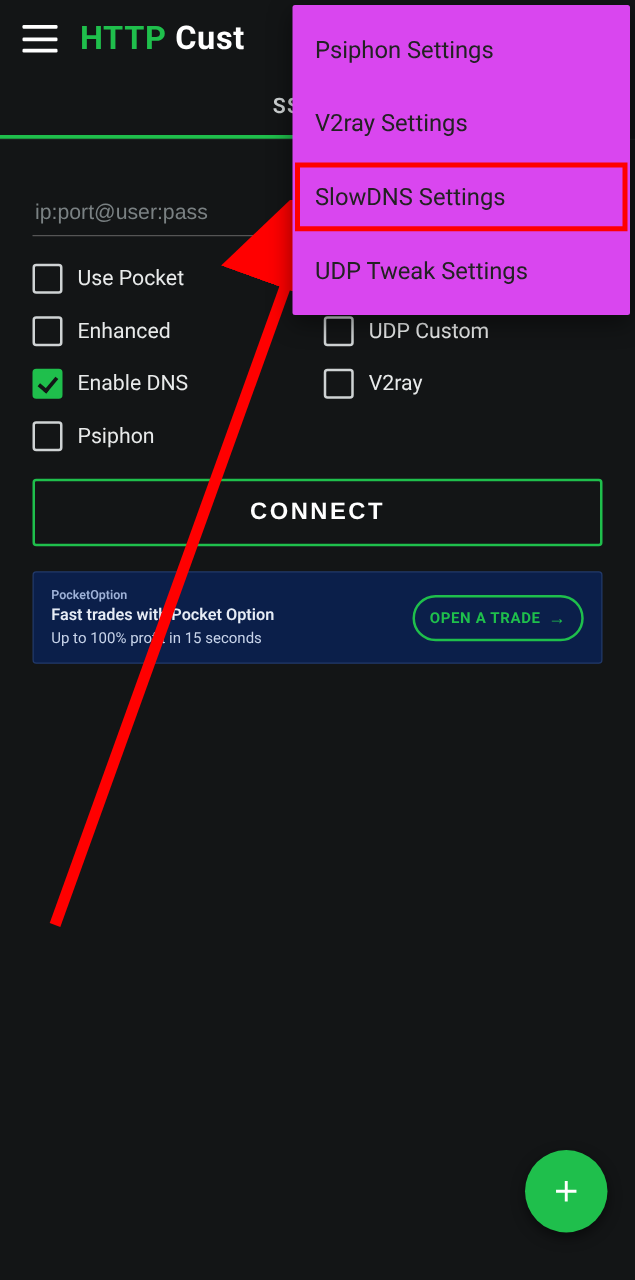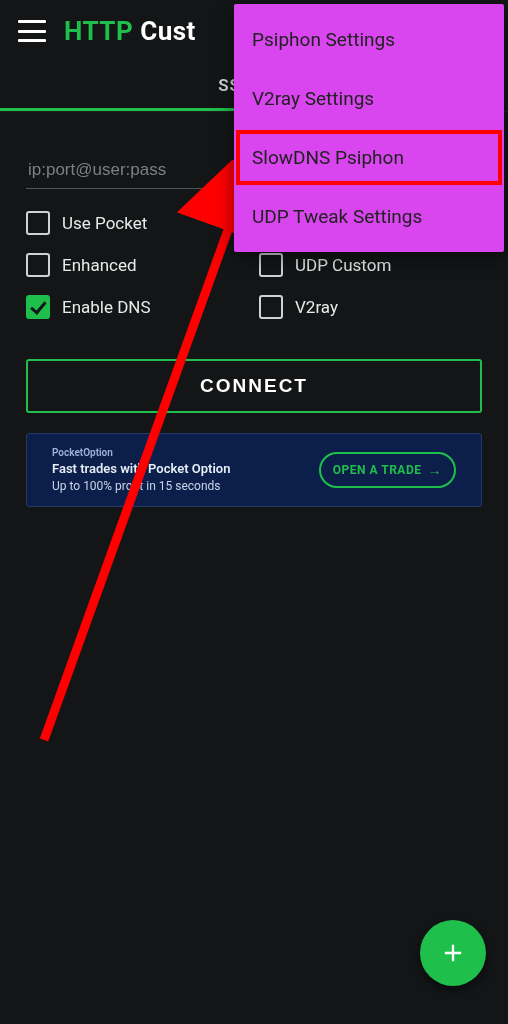--- a/index.html
+++ b/index.html
@@ -64,21 +64,21 @@
 
   .connect-btn {
     width:100%; height:54px; border:2px solid #1fbf4c; background:transparent;
     color:#fff; font-size:19px; font-weight:700; letter-spacing:2px;
     border-radius:3px; cursor:pointer; margin-bottom:20px;
   }
 
   .ad-banner {
     width:100%; height:74px; background:#0b1f4a; border:1px solid #223a6b;
     border-radius:3px; display:flex; align-items:center; justify-content:space-between;
-    padding:10px 25px; color:#e6ecf5; position:relative;
+    padding:10px 14px; color:#e6ecf5; position:relative;
   }
   .ad-left { display:flex; flex-direction:column; gap:3px; }
   .ad-brand { font-size:10px; color:#9fb2d8; font-weight:600; }
   .ad-line1 { font-size:13px; font-weight:600; }
   .ad-line2 { font-size:12px; color:#c8d4ea; }
   .ad-cta {
     border:2px solid #1fbf4c; color:#1fbf4c; border-radius:20px;
     padding:8px 12px; font-size:12px; font-weight:700; letter-spacing:0.5px;
     display:flex; align-items:center; gap:6px; cursor:pointer;text-align:right;
   }
@@ -160,20 +160,24 @@
 
     <div class="check-item">
       <span class="check-box checked"></span>
       <span class="check-label">Enable DNS</span>
     </div>
     <div class="check-item">
       <span class="check-box"></span>
       <span class="check-label">V2ray</span>
     </div>
 
+    <div class="check-item">
+      <span class="check-box"></span>
+      <span class="check-label">Psiphon</span>
+    </div>
     <div></div>
   </div>
 
   <button class="connect-btn">
     <span>CONNECT</span>
   </button>
 
   <div class="ad-banner">
     <div class="ad-left">
       <span class="ad-brand">PocketOption</span>
@@ -195,21 +199,21 @@
 </div>
 
 <div class="menu">
   <div class="menu-item">
     <span>Psiphon Settings</span>
   </div>
   <div class="menu-item">
     <span>V2ray Settings</span>
   </div>
   <div class="menu-item highlight">
-    <span>SlowDNS Psiphon</span>
+    <span>SlowDNS Settings</span>
   </div>
   <div class="menu-item">
     <span>UDP Tweak Settings</span>
   </div>
 </div>
 
 <svg class="arrow-svg" viewBox="0 0 250 590">
   <defs>
     <marker id="ah" markerWidth="12" markerHeight="12" refX="6" refY="6" orient="auto">
       <path d="M0,0 L12,6 L0,12 z" fill="#ff0000"></path>

